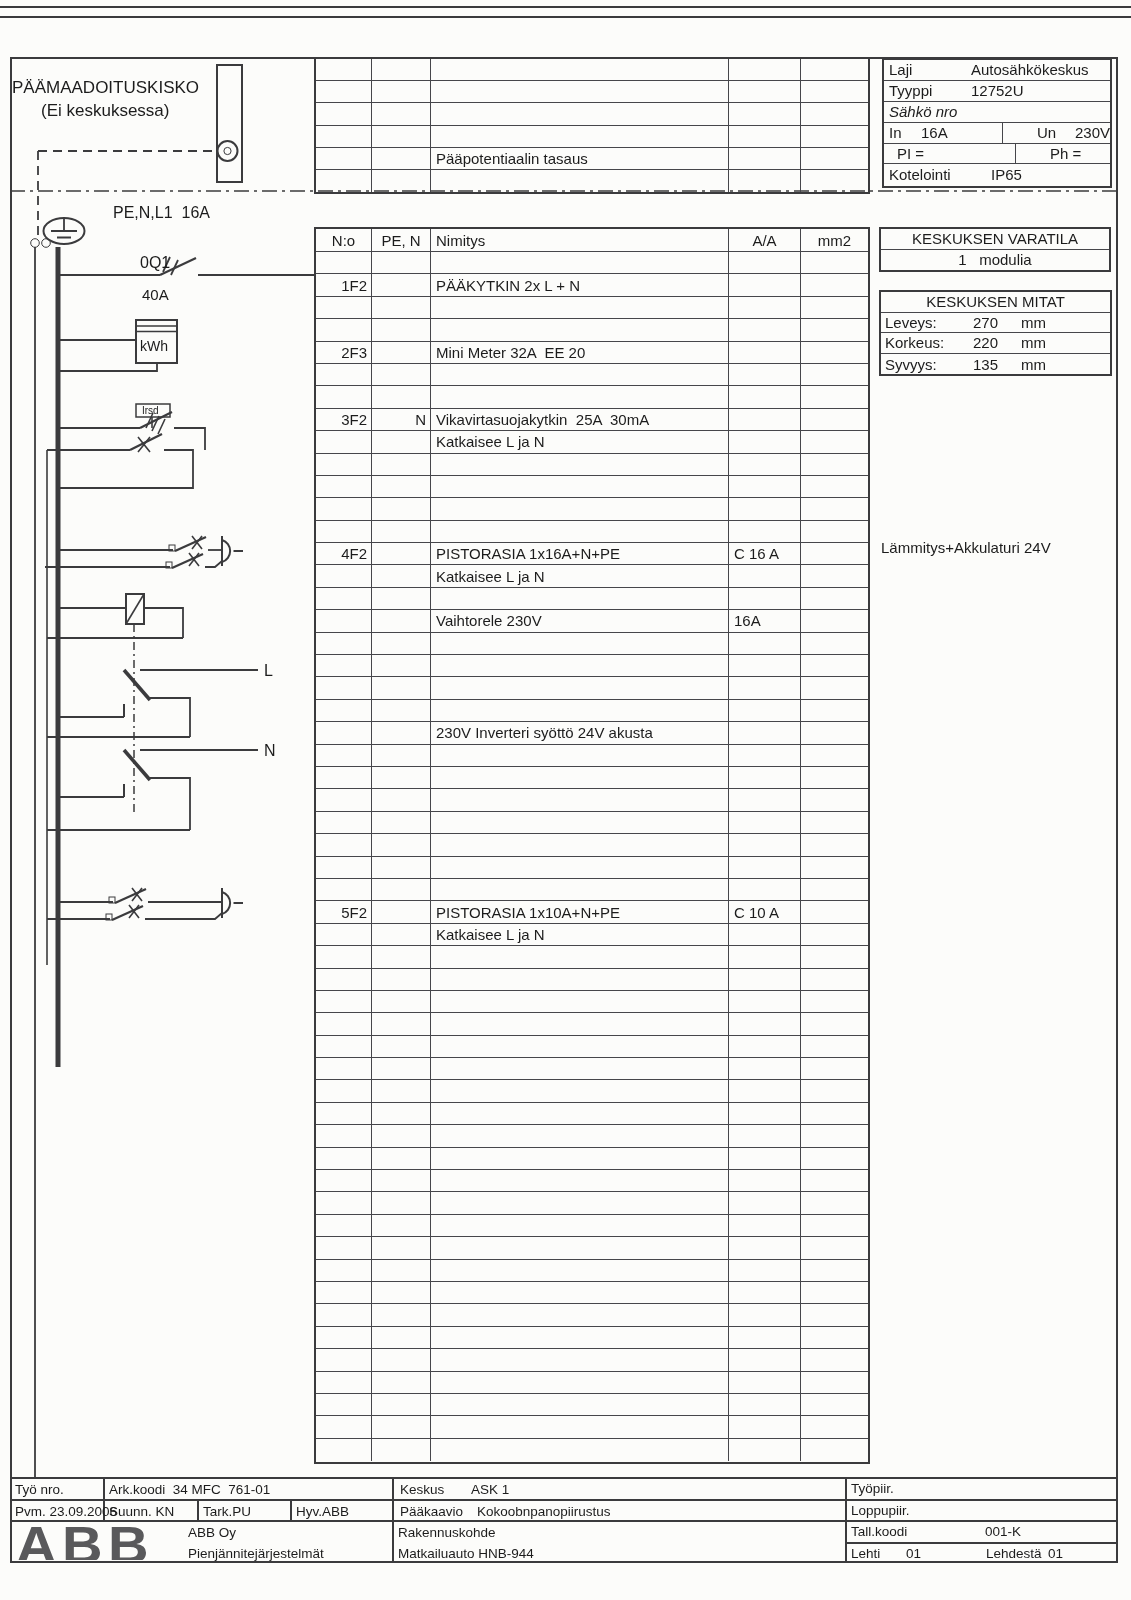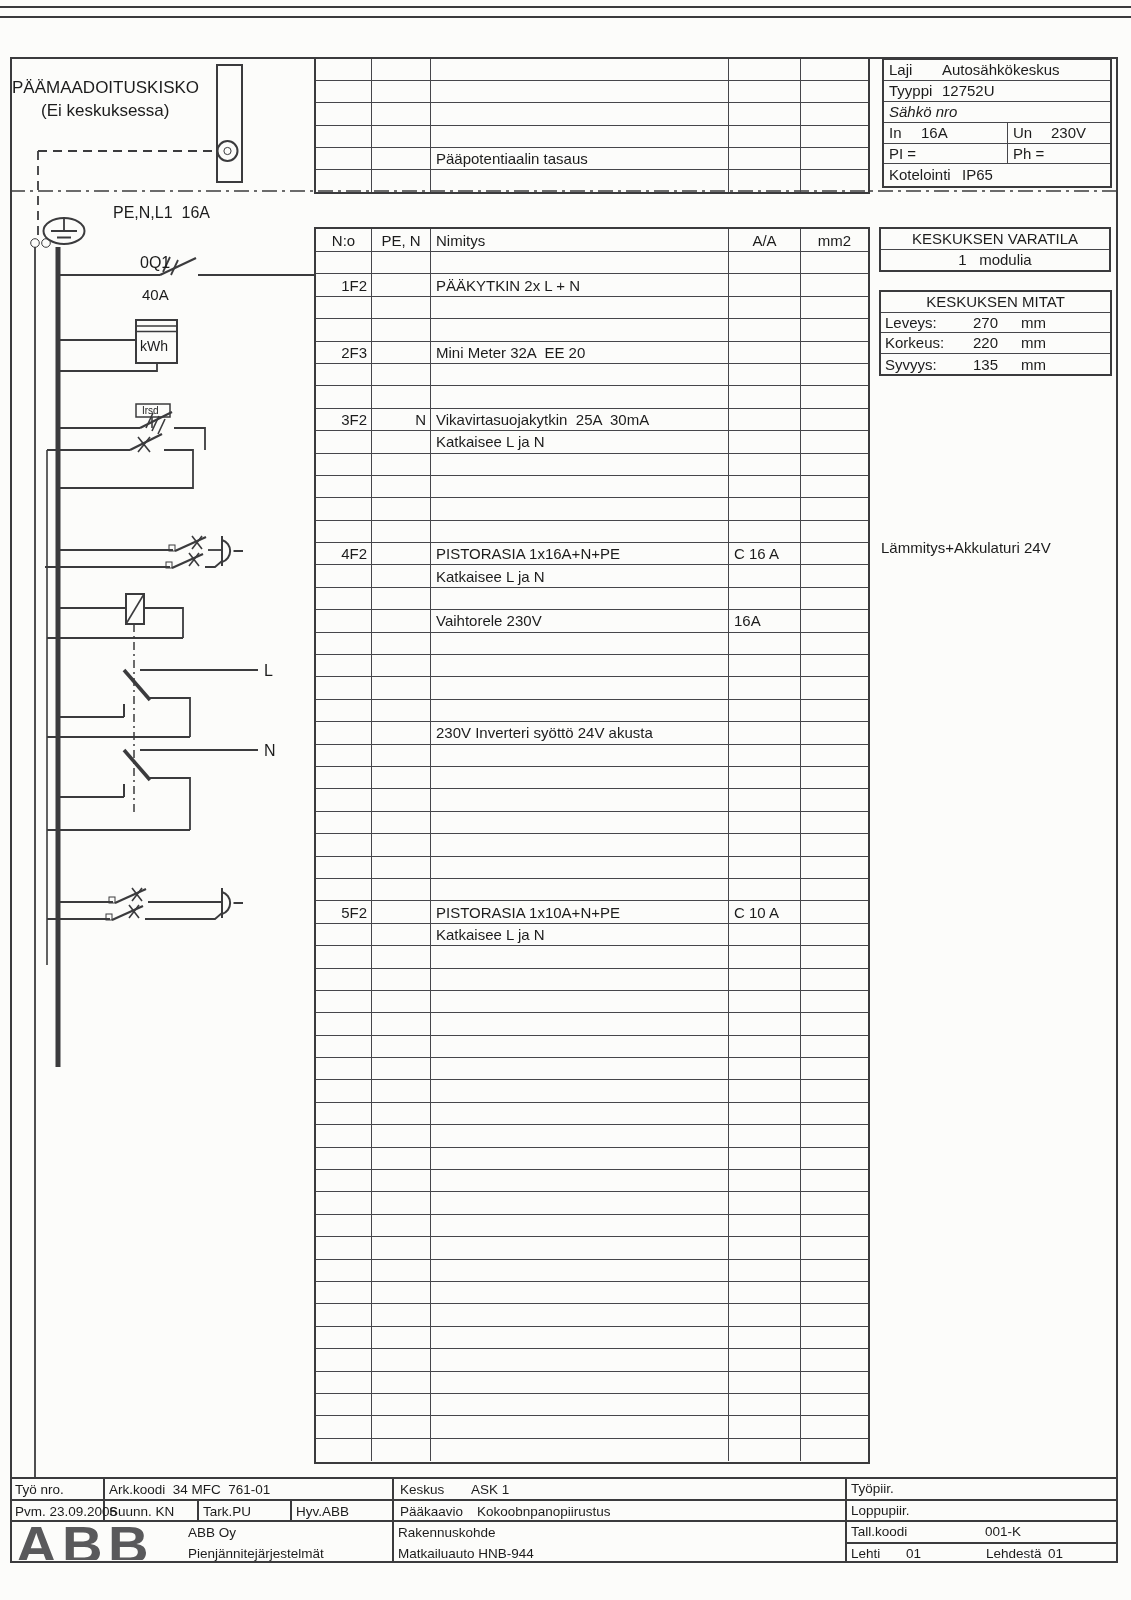--- a/index.html
+++ b/index.html
@@ -23,21 +23,21 @@
   .c-no{width:56px;justify-content:flex-end;padding-right:4px;}
   .c-pen{width:59px;justify-content:flex-end;padding-right:4px;}
   .c-nim{width:298px;padding-left:5px;}
   .c-aa{width:72px;padding-left:5px;}
   .c-mm{flex:1;padding-left:5px;}
   .t-header .tcell{justify-content:center;padding:0;}
   .t-header .c-nim{justify-content:flex-start;padding-left:5px;}
 
   
   .ibrow{display:flex;box-sizing:border-box;border-bottom:1.4px solid #46464a;
-         font-size:15px;align-items:center;}
+         font-size:15px;align-items:center;gap:29px;}
   .ibrow:last-child{border-bottom:none;}
   .ibcell{display:flex;align-items:center;height:100%;box-sizing:border-box;white-space:pre;}
   .ibsplit{border-right:1.4px solid #46464a;width:124px;}
 
   
   .sbrow{display:flex;align-items:center;box-sizing:border-box;
          border-bottom:1.4px solid #46464a;font-size:15px;white-space:pre;}
   .sbrow:last-child{border-bottom:none;}
   .sb-center{justify-content:center;}
 
@@ -233,21 +233,21 @@
       <span class="ibcell" style="width:58px;padding-left:5px;">Tyyppi</span>
       <span class="ibcell">12752U</span>
     </div>
     <div class="ibrow" style="height:20.9px;">
       <span class="ibcell" style="padding-left:5px;font-style:italic;">Sähkö nro</span>
     </div>
     <div class="ibrow" style="height:20.9px;">
       <span class="ibcell ibsplit"><span style="padding-left:5px;width:32px;">In</span><span>16A</span></span>
       <span class="ibcell"><span style="padding-left:5px;width:38px;">Un</span><span>230V</span></span>
     </div>
-    <div class="ibrow" style="height:20.9px;">
+    <div class="ibrow" style="height:20.9px;padding-left:8px;">
       <span class="ibcell ibsplit" style="padding-left:5px;">PI =</span>
       <span class="ibcell" style="padding-left:5px;">Ph =</span>
     </div>
     <div class="ibrow" style="height:20.9px;">
       <span class="ibcell" style="width:78px;padding-left:5px;">Kotelointi</span>
       <span class="ibcell">IP65</span>
     </div>
   </div>
 
   <div id="main-table" class="gridbox" style="left:314px;top:227px;width:556px;height:1237px;">

